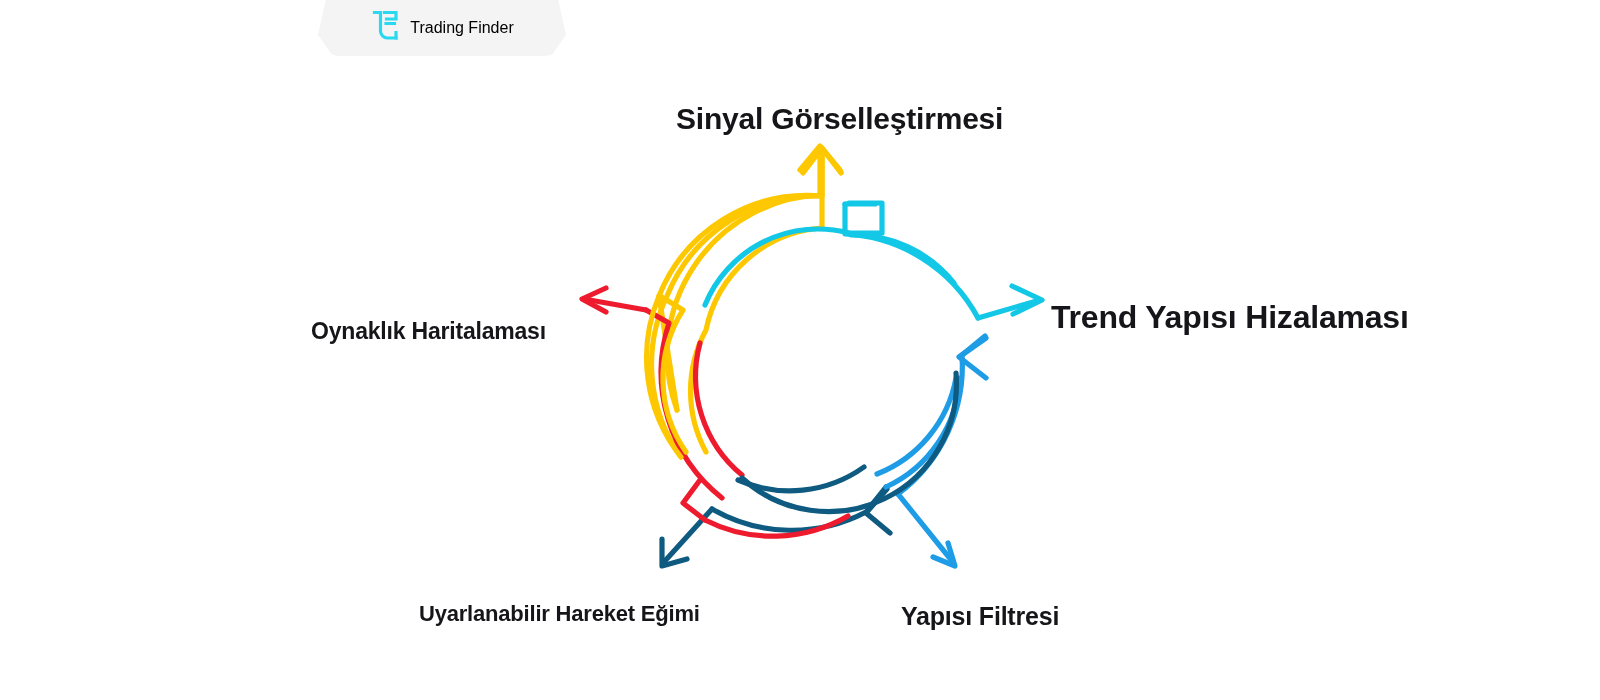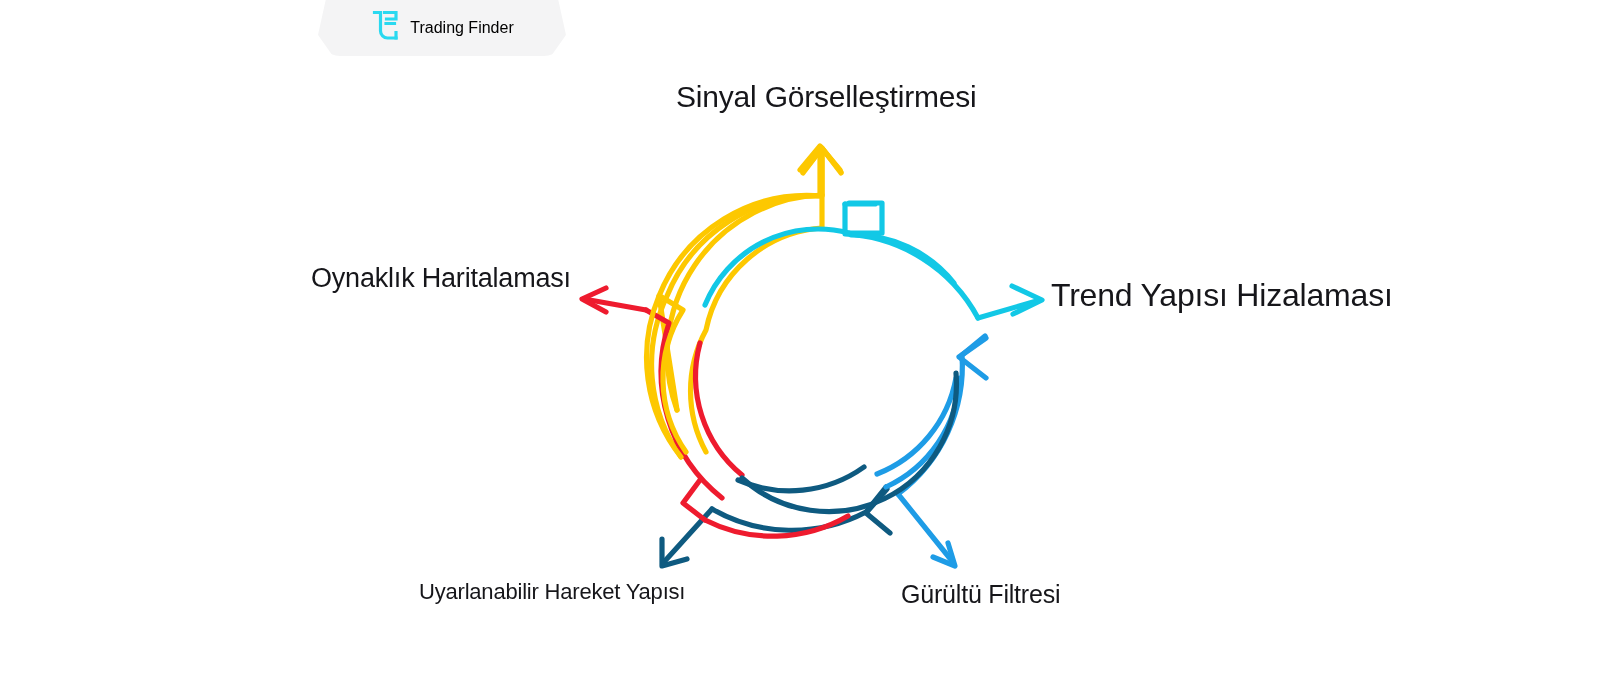--- a/index.html
+++ b/index.html
@@ -42,29 +42,30 @@
     position: absolute;
     left: 0; top: 0;
     width: 1600px;
     height: 700px;
   }
 
   
   .node-label {
     position: absolute;
     color: #16161a;
-    font-weight: 400;
+    font-weight: 700;
     white-space: nowrap;
     line-height: 1.1;
+    margin-top: 22px;
   }
   .label-top    { left: 676px; top: 80px;  font-size: 30px; letter-spacing: -0.2px; }
   .label-right  { left: 1051px; top: 278px; font-size: 32px; letter-spacing: -0.2px; }
   .label-bottom-right { left: 901px; top: 581px; font-size: 25px; letter-spacing: -0.2px; }
   .label-bottom-left  { left: 419px; top: 580px; font-size: 22px; letter-spacing: -0.2px; }
-  .label-left   { left: 311px; top: 264px; font-size: 27px; letter-spacing: -0.2px; }
+  .label-left   { left: 311px; top: 297px; font-size: 23px; letter-spacing: -0.2px; }
 </style>
 </head>
 <body>
 
 <div id="brand-tab">
   <span id="brand-logo">
     <svg width="30" height="34" viewBox="0 0 30 34" fill="none" aria-hidden="true">
 
       <path d="M4.5 3.5 H10.5 V22 a7 7 0 0 0 7 7 H26" stroke="#2ad9f0" stroke-width="3.2" fill="none" stroke-linecap="square" stroke-linejoin="miter"></path>
 
@@ -223,17 +224,17 @@
     <path stroke="#0e5a80" d="M 956 373
              A 128 128 0 0 1 742 478"></path>
   </g>
 
 </svg>
 
 <div class="node-label label-top">Sinyal Görselleştirmesi</div>
 
 <div class="node-label label-right">Trend Yapısı Hizalaması</div>
 
-<div class="node-label label-bottom-right">Gürültü Filtresi</div>
-
-<div class="node-label label-bottom-left">Uyarlanabilir Hareket Yapısı</div>
+<div class="node-label label-bottom-right">Yapısı Filtresi</div>
+
+<div class="node-label label-bottom-left">Uyarlanabilir Hareket Eğimi</div>
 
 <div class="node-label label-left">Oynaklık Haritalaması</div>
 
 </body></html>

